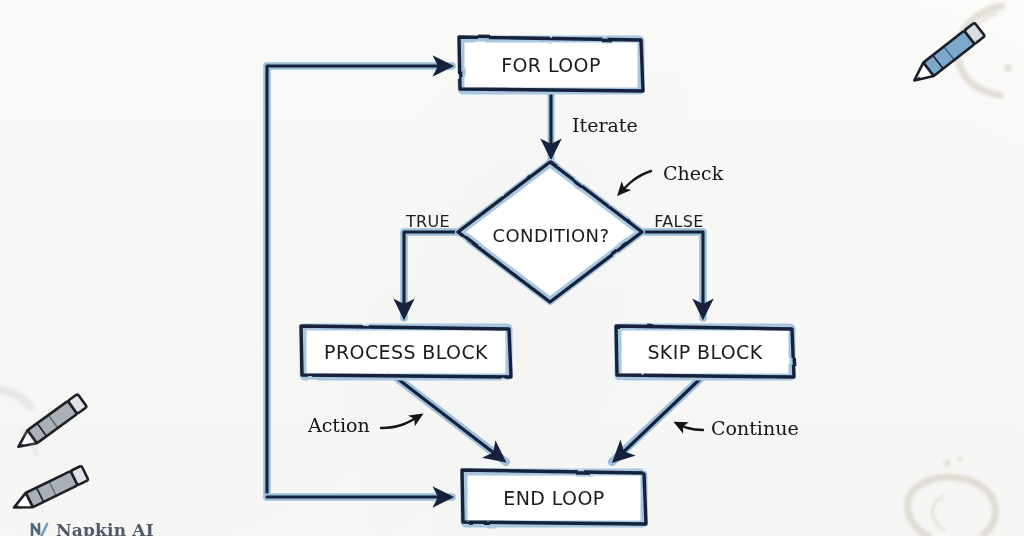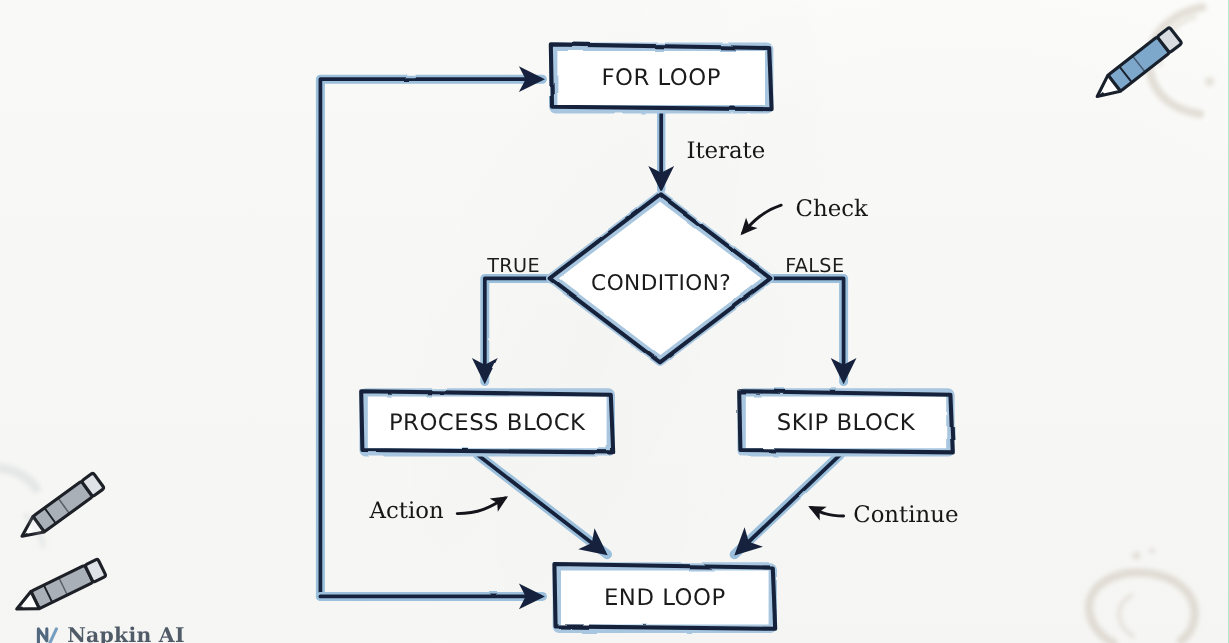--- a/index.html
+++ b/index.html
@@ -4,21 +4,21 @@
 <style>
   html, body {
     margin: 0;
     padding: 0;
     background: #ffffff;
   }
   #canvas {
     position: relative;
     width: 1024px;
     height: 536px;
-    background: #22c55e;
+    background: #f9a8d4;
     overflow: hidden;
     font-family: "DejaVu Sans", sans-serif;
   }
   #paper-texture {
     position: absolute;
     inset: 0;
     background:
       radial-gradient(circle at 12% 22%, rgba(0,0,0,0.012) 0 40%, rgba(0,0,0,0) 60%),
       radial-gradient(circle at 78% 70%, rgba(0,0,0,0.010) 0 35%, rgba(0,0,0,0) 55%),
       linear-gradient(180deg, #fcfcfa 0%, #f8f8f6 100%);

